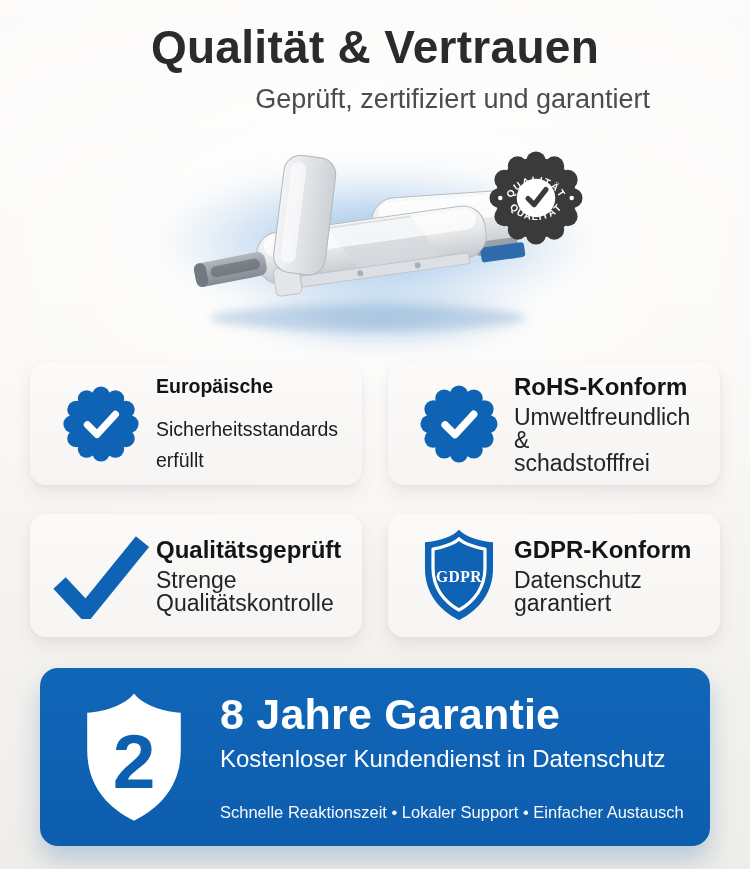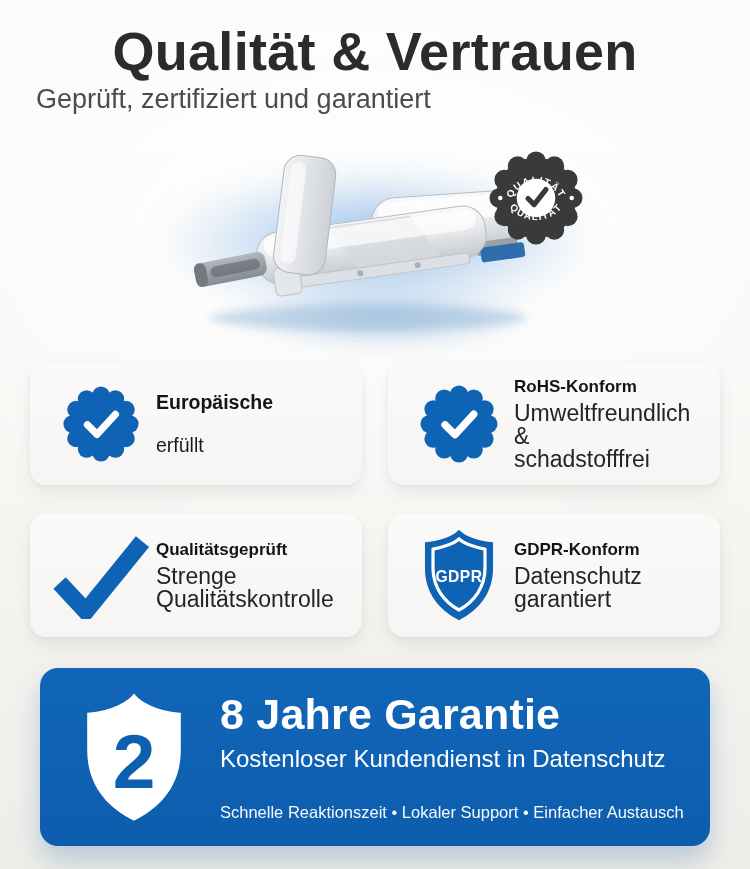--- a/index.html
+++ b/index.html
@@ -5,42 +5,42 @@
   html,body{margin:0;padding:0;width:750px;height:869px;overflow:hidden;}
   body{
     position:relative;
     font-family:"Liberation Sans","DejaVu Sans",sans-serif;
     background:
       radial-gradient(ellipse 900px 520px at 375px 240px, #ffffff 0%, rgba(255,255,255,0) 65%),
       linear-gradient(180deg,#fcfbfa 0%,#f8f6f3 55%,#efede9 100%);
   }
   
   .page-title{position:absolute;top:20px;left:0;width:750px;text-align:center;
-    font-size:54px;font-weight:700;color:#2b2b2b;letter-spacing:.3px;}
-  .page-subtitle{position:absolute;top:84px;left:0;width:650px;text-align:left;
-    font-size:27px;font-weight:400;color:#4c4c4c;padding-left:36px;}
+    font-size:46px;font-weight:700;color:#2b2b2b;letter-spacing:.3px;}
+  .page-subtitle{position:absolute;top:84px;left:0;width:650px;text-align:right;
+    font-size:27px;font-weight:400;color:#4c4c4c;}
   
   .hero-glow{position:absolute;left:158px;top:166px;width:436px;height:152px;border-radius:50%;
     background:radial-gradient(closest-side, rgba(122,172,222,.80), rgba(140,185,230,.38) 58%, rgba(160,200,240,0) 100%);
     filter:blur(15px);}
   .hero-glow2{position:absolute;left:235px;top:286px;width:300px;height:64px;border-radius:50%;
     background:radial-gradient(closest-side, rgba(120,168,216,.55), rgba(140,185,230,0) 100%);
     filter:blur(11px);}
   .drive{position:absolute;left:178px;top:146px;width:372px;height:192px;}
   .seal{position:absolute;left:489px;top:151px;width:94px;height:94px;}
   .seal-text{font-weight:700;letter-spacing:1.4px;}
   
   .cards{position:absolute;top:362px;left:30px;width:690px;display:grid;
     grid-template-columns:332px 332px;grid-auto-rows:123px;column-gap:26px;row-gap:29px;}
   .card{background:linear-gradient(180deg,#fbfaf9,#f6f5f3);border-radius:16px;
     box-shadow:0 9px 18px rgba(60,60,70,.08),0 2px 5px rgba(60,60,70,.05);
     display:flex;align-items:center;padding:0 12px 0 16px;box-sizing:border-box;}
-  .card-icon{flex:0 0 110px;display:flex;align-items:center;justify-content:center;}
+  .card-icon{flex:0 0 110px;display:flex;align-items:center;justify-content:center;font-family:Liberation Serif, serif;}
   .card-text{flex:1;min-width:0;}
-  .f-title{font-size:17px;font-weight:700;color:#141414;margin-bottom:5px;}
+  .f-title{font-size:24px;font-weight:700;color:#141414;margin-bottom:5px;}
   .f-line{font-size:23px;color:#242424;line-height:23px;}
   .card--multiline .f-title{font-size:19.5px;line-height:31px;margin-bottom:12px;}
   .card--multiline .f-line{font-size:19.5px;line-height:31px;color:#1b1b1b;}
   
   .banner{position:absolute;top:668px;left:40px;width:670px;height:178px;
     background:linear-gradient(180deg,#1166b8,#0d5dae);border-radius:18px;
     box-shadow:0 14px 26px rgba(20,90,160,.25);
     display:flex;align-items:center;padding-left:34px;box-sizing:border-box;}
   .banner-shield{flex:0 0 120px;margin-right:26px;}
   .banner-title{font-size:43px;font-weight:700;color:#ffffff;letter-spacing:.2px;line-height:1.05;}
@@ -152,20 +152,21 @@
           <circle cx="50" cy="14" r="11"></circle>
             <circle cx="68" cy="18.8" r="11"></circle>
             <circle cx="81.2" cy="32" r="11"></circle>
           <circle cx="50" cy="50" r="40"></circle>
         </g>
         <path d="M33 51 L45 63 L68 38" stroke="#ffffff" stroke-width="9" fill="none" stroke-linecap="round" stroke-linejoin="round"></path>
       </svg>
     </div>
     <div class="card-text">
       <div class="f-title">Europäische</div>
+      <div class="f-line">Sicherheitsstandards</div>
       <div class="f-line">erfüllt</div>
     </div>
   </div>
 
   <div class="card">
     <div class="card-icon">
       <svg width="82" height="82" viewBox="0 0 100 100">
         <g fill="#0f63b5">
           <circle cx="86" cy="50" r="11"></circle>
             <circle cx="81.2" cy="68" r="11"></circle>

